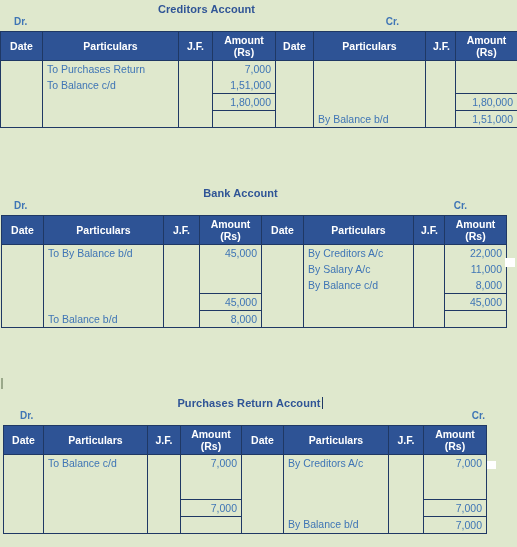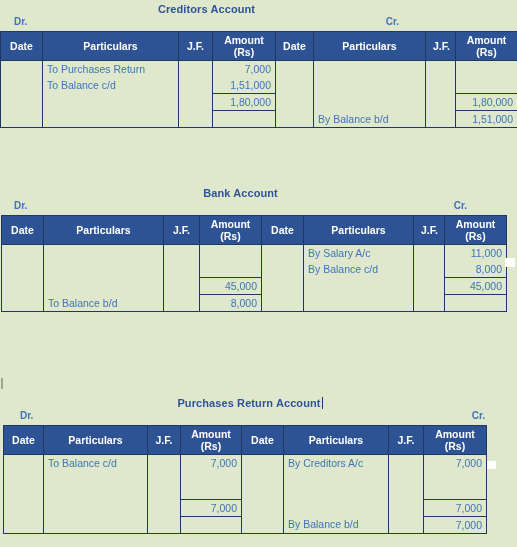--- a/index.html
+++ b/index.html
@@ -220,20 +220,30 @@
           <th>J.F.</th>
           <th>
             <div>Amount</div>
             <div>(Rs)</div>
           </th>
         </tr>
       </thead>
       <tbody>
         <tr>
           <td class="c-date"></td>
+          <td class="c-part">To By Balance b/d</td>
+          <td class="c-jf"></td>
+          <td class="c-amt">45,000</td>
+          <td class="c-date"></td>
+          <td class="c-part">By Creditors A/c</td>
+          <td class="c-jf"></td>
+          <td class="c-amt">22,000</td>
+        </tr>
+        <tr>
+          <td class="c-date"></td>
           <td class="c-part"></td>
           <td class="c-jf"></td>
           <td class="c-amt"></td>
           <td class="c-date"></td>
           <td class="c-part">By Salary A/c</td>
           <td class="c-jf"></td>
           <td class="c-amt">11,000</td>
         </tr>
         <tr>
           <td class="c-date"></td>

